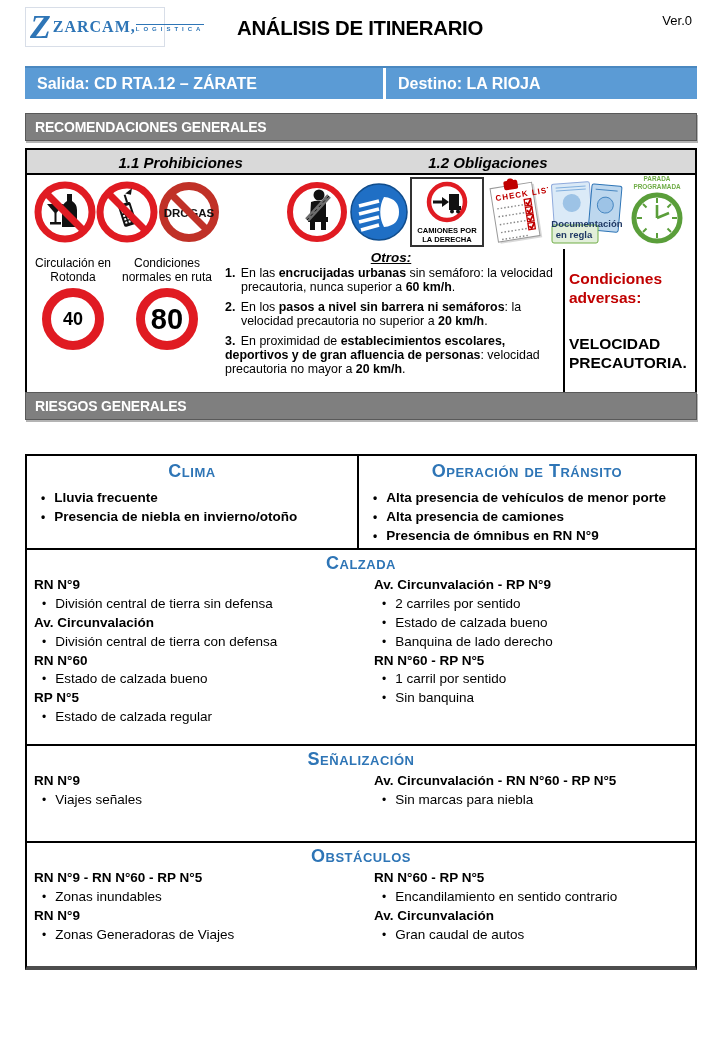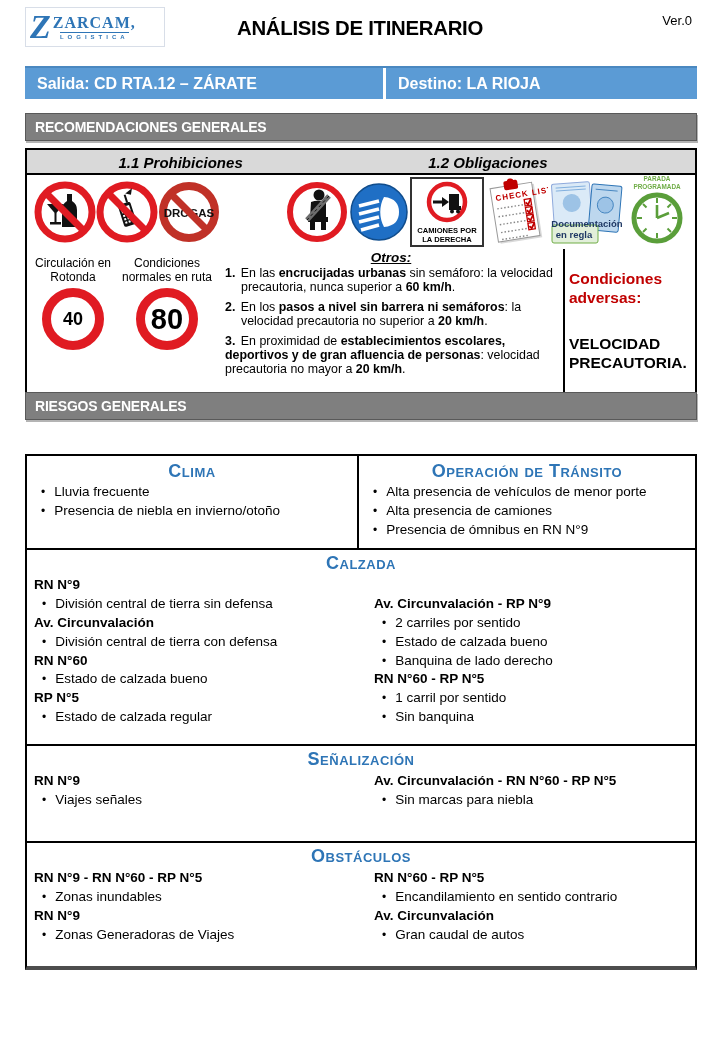--- a/index.html
+++ b/index.html
@@ -7,21 +7,21 @@
   .page {
     position:relative; width:720px; height:1040px; background:#ffffff;
     font-family:"Liberation Sans", sans-serif; color:#000; overflow:hidden;
   }
 
   
   .logo-box { position:absolute; left:25px; top:7px; width:140px; height:40px;
     border:1px solid #d8dee8; display:flex; align-items:center; padding:2px 4px; }
   .logo-z { font-family:"Liberation Serif", serif; font-weight:bold; font-style:italic;
     font-size:34px; color:#2e75b6; line-height:34px; margin-right:2px; }
-  .logo-txt { display:flex; flex-direction:column; align-items:center; }
+  .logo-txt { display:flex; align-items:center; }
   .logo-name { font-family:"Liberation Serif", serif; font-weight:bold; font-size:16px;
     color:#2e75b6; letter-spacing:1px; line-height:16px; }
   .logo-sub { font-size:6px; color:#2e75b6; letter-spacing:4px; font-weight:bold;
     border-top:1px solid #2e75b6; margin-top:1px; padding-top:1px; }
   .doc-title { position:absolute; left:0; right:0; top:16px; text-align:center;
     font-size:21px; font-weight:bold; letter-spacing:-0.3px; transform:scaleX(0.97); }
   .version { position:absolute; right:28px; top:13px; font-size:13px; }
 
   
   .route-bar { position:absolute; left:25px; top:66px; width:672px; height:33px;
@@ -74,28 +74,28 @@
     border:2px solid #000; border-bottom:4px solid #4d4d4d; background:#fff; }
   .row-2cell { display:flex; height:92px; }
   .cell-l { width:332px; border-right:2px solid #000; padding-top:2px; }
   .cell-r { flex:1; padding-top:2px; }
   .sec-heading { text-align:center; color:#2e75b6; font-weight:bold; font-size:18px;
     font-variant:small-caps; letter-spacing:0.5px; padding-top:3px; }
   .row-span { border-top:2px solid #000; }
   .row-calzada { height:196px; }
   .row-senal { height:97px; }
   .row-obst { height:125px; }
-  .cols { display:flex; padding:2px 0 0 0;align-items:flex-end; }
+  .cols { display:flex; padding:2px 0 0 0; }
   .col-a { width:345px; padding-left:7px; }
   .col-b { flex:1; padding-left:2px; }
   .road { font-weight:bold; font-size:13.5px; line-height:1.4; }
   .bi { font-size:13.5px; line-height:1.4; padding-left:24px; text-indent:-16px; }
   .bi::before { content:"\2022"; margin-right:9px; font-size:12px; }
   .cell-l .bi, .cell-r .bi { padding-left:30px; }
-  .cell-list { margin-top:1px; }
+  .cell-list { margin-top:7px;font-weight:bold; }
 
   
   .truck-sign { width:74px; border:2px solid #333; background:#fff; padding:2px 1px 1px 1px; text-align:center; }
   .truck-sign .lbl { font-size:7.6px; font-weight:bold; line-height:1.15; }
   .clock-wrap { width:62px; text-align:center; }
   .clock-wrap .lbl { color:#70ad47; font-weight:bold; font-size:6.4px; line-height:1.2; margin-bottom:1px; }
 </style>
 </head>
 <body>
 

